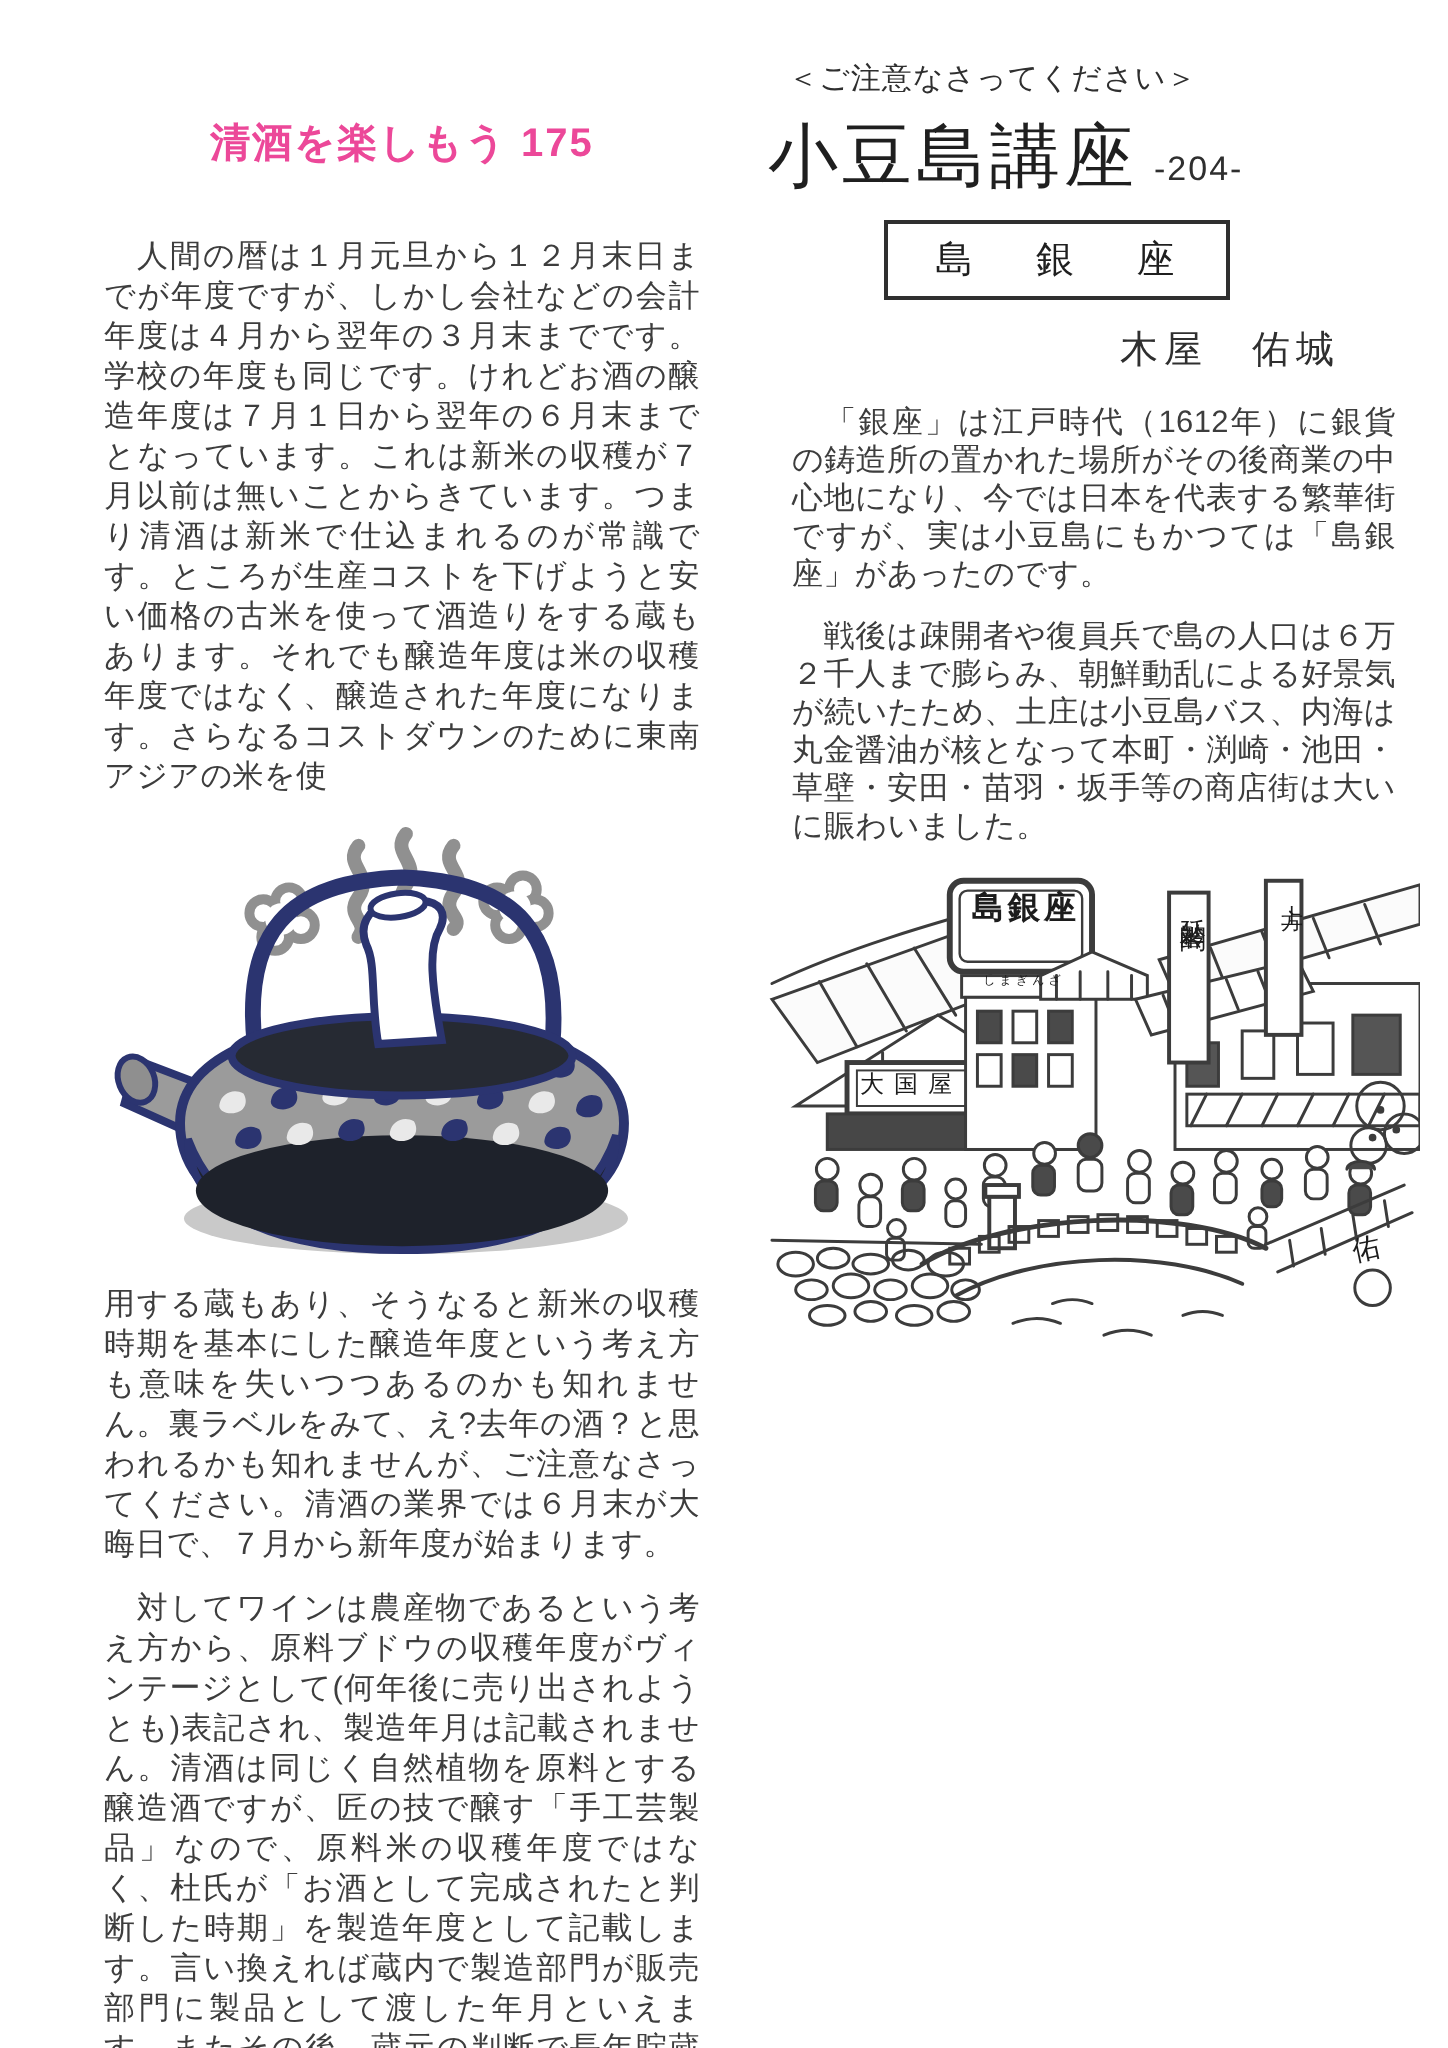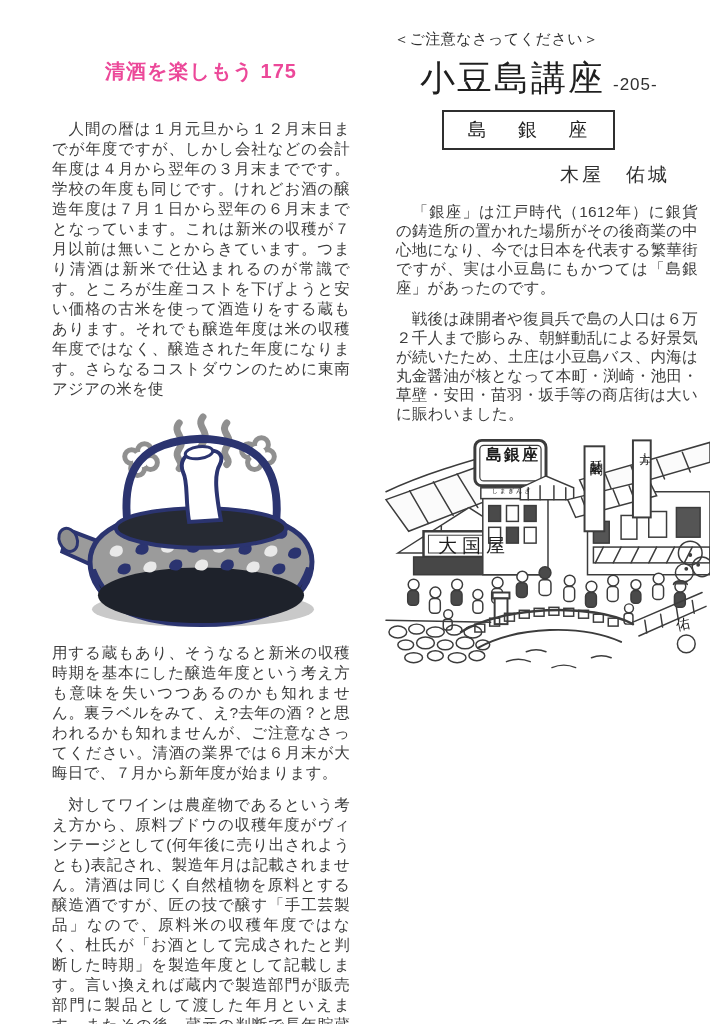--- a/index.html
+++ b/index.html
@@ -8,33 +8,33 @@
   .col{position:absolute;top:0;}
   .col-left{left:40px;top:58px;width:322px;}
   .col-right{left:384px;top:30px;width:326px;}
   p.body{margin:12px;font-size:15.5px;line-height:20px;text-align:justify;letter-spacing:0.2px;}
   .col-right p.body{line-height:19px;}
   .gap-top{margin-top:19px;}
   .left-title{font-size:20px;color:#ec4899;text-align:center;letter-spacing:1px;margin:0 0 34px 0;font-weight:bold;}
   .slogan{font-size:22px;color:#2f2f2f;letter-spacing:1.5px;padding-left:22px;margin-top:8px;}
   .kicker{font-size:15px;color:#2f2f2f;padding-left:10px;letter-spacing:0.5px;}
   .title-row{margin-top:6px;white-space:nowrap;}
-  .r-title{font-size:35px;color:#1f1f1f;letter-spacing:2px;margin-left:36px;}
+  .r-title{font-size:35px;color:#1f1f1f;letter-spacing:2px;}
   .r-issue{font-size:17px;color:#2f2f2f;margin-left:8px;letter-spacing:1px;}
   .sub-box{width:158px;margin:8px 0 0 58px;border:2px solid #2f2f2f;text-align:center;
            font-size:19px;color:#1f1f1f;letter-spacing:13px;padding:5px 0 5px 11px;}
   .author{font-size:19px;color:#2f2f2f;margin:12px 0 14px 176px;letter-spacing:3px;}
   .fig{position:relative;}
   .fig-kettle{width:322px;height:220px;margin:4px 0 0 0;}
   .fig-street{width:326px;height:236px;margin-top:6px;}
   .fig svg{position:absolute;left:0;top:0;}
   .ovl{position:absolute;color:#1c1c1c;line-height:1;}
   .ovl-sign-main{left:96px;top:12px;width:66px;text-align:center;font-size:16px;font-weight:bold;letter-spacing:2px;}
   .ovl-sign-sub{left:98px;top:53px;width:60px;text-align:center;font-size:6px;letter-spacing:2px;}
-  .ovl-shop{left:46px;top:101px;width:80px;text-align:right;font-size:19px;letter-spacing:5px;}
+  .ovl-shop{left:46px;top:101px;width:80px;text-align:left;font-size:12px;letter-spacing:5px;}
   .ovl-banner{writing-mode:vertical-rl;text-orientation:upright;font-size:13px;letter-spacing:2px;}
   .ovl-banner-left{left:206px;top:14px;}
   .ovl-banner-right{left:255px;top:8px;font-size:11px;}
   .ovl-sig{left:292px;top:182px;font-size:14px;transform:rotate(-12deg);}
 </style>
 </head>
 <body>
 
 <div class="page">
 
@@ -116,21 +116,21 @@
     </div>
 
     <p class="body">用する蔵もあり、そうなると新米の収穫時期を基本にした醸造年度という考え方も意味を失いつつあるのかも知れません。裏ラベルをみて、え?去年の酒？と思われるかも知れませんが、ご注意なさってください。清酒の業界では６月末が大晦日で、７月から新年度が始まります。</p>
     <p class="body">　対してワインは農産物であるという考え方から、原料ブドウの収穫年度がヴィンテージとして(何年後に売り出されようとも)表記され、製造年月は記載されません。清酒は同じく自然植物を原料とする醸造酒ですが、匠の技で醸す「手工芸製品」なので、原料米の収穫年度ではなく、杜氏が「お酒として完成されたと判断した時期」を製造年度として記載します。言い換えれば蔵内で製造部門が販売部門に製品として渡した年月といえます。またその後、蔵元の判断で長年貯蔵して熟成させた場合も、蔵から売り出された時が製造年月になります。これは職人気質の違いというか感慨深いものがあります。</p>
     <div class="slogan">がんばれ、全国の酒蔵さん！</div>
   </div>
 
   <div class="col col-right">
     <div class="kicker">＜ご注意なさってください＞</div>
     <div class="title-row">
-      <span class="r-title">小豆島講座</span><span class="r-issue">-205-</span>
+      <span class="r-title">小豆島講座</span><span class="r-issue">-204-</span>
     </div>
     <div class="sub-box">島 銀 座</div>
     <div class="author">木屋　佑城</div>
 
     <p class="body">　「銀座」は江戸時代（1612年）に銀貨の鋳造所の置かれた場所がその後商業の中心地になり、今では日本を代表する繁華街ですが、実は小豆島にもかつては「島銀座」があったのです。</p>
     <p class="body gap-top">　戦後は疎開者や復員兵で島の人口は６万２千人まで膨らみ、朝鮮動乱による好景気が続いたため、土庄は小豆島バス、内海は丸金醤油が核となって本町・渕崎・池田・草壁・安田・苗羽・坂手等の商店街は大いに賑わいました。</p>
 
     <div class="fig fig-street">
       <svg width="326" height="236" viewBox="0 0 330 236">
         <g stroke="#3c3c3c" stroke-width="1.5" fill="none" stroke-linecap="round">

